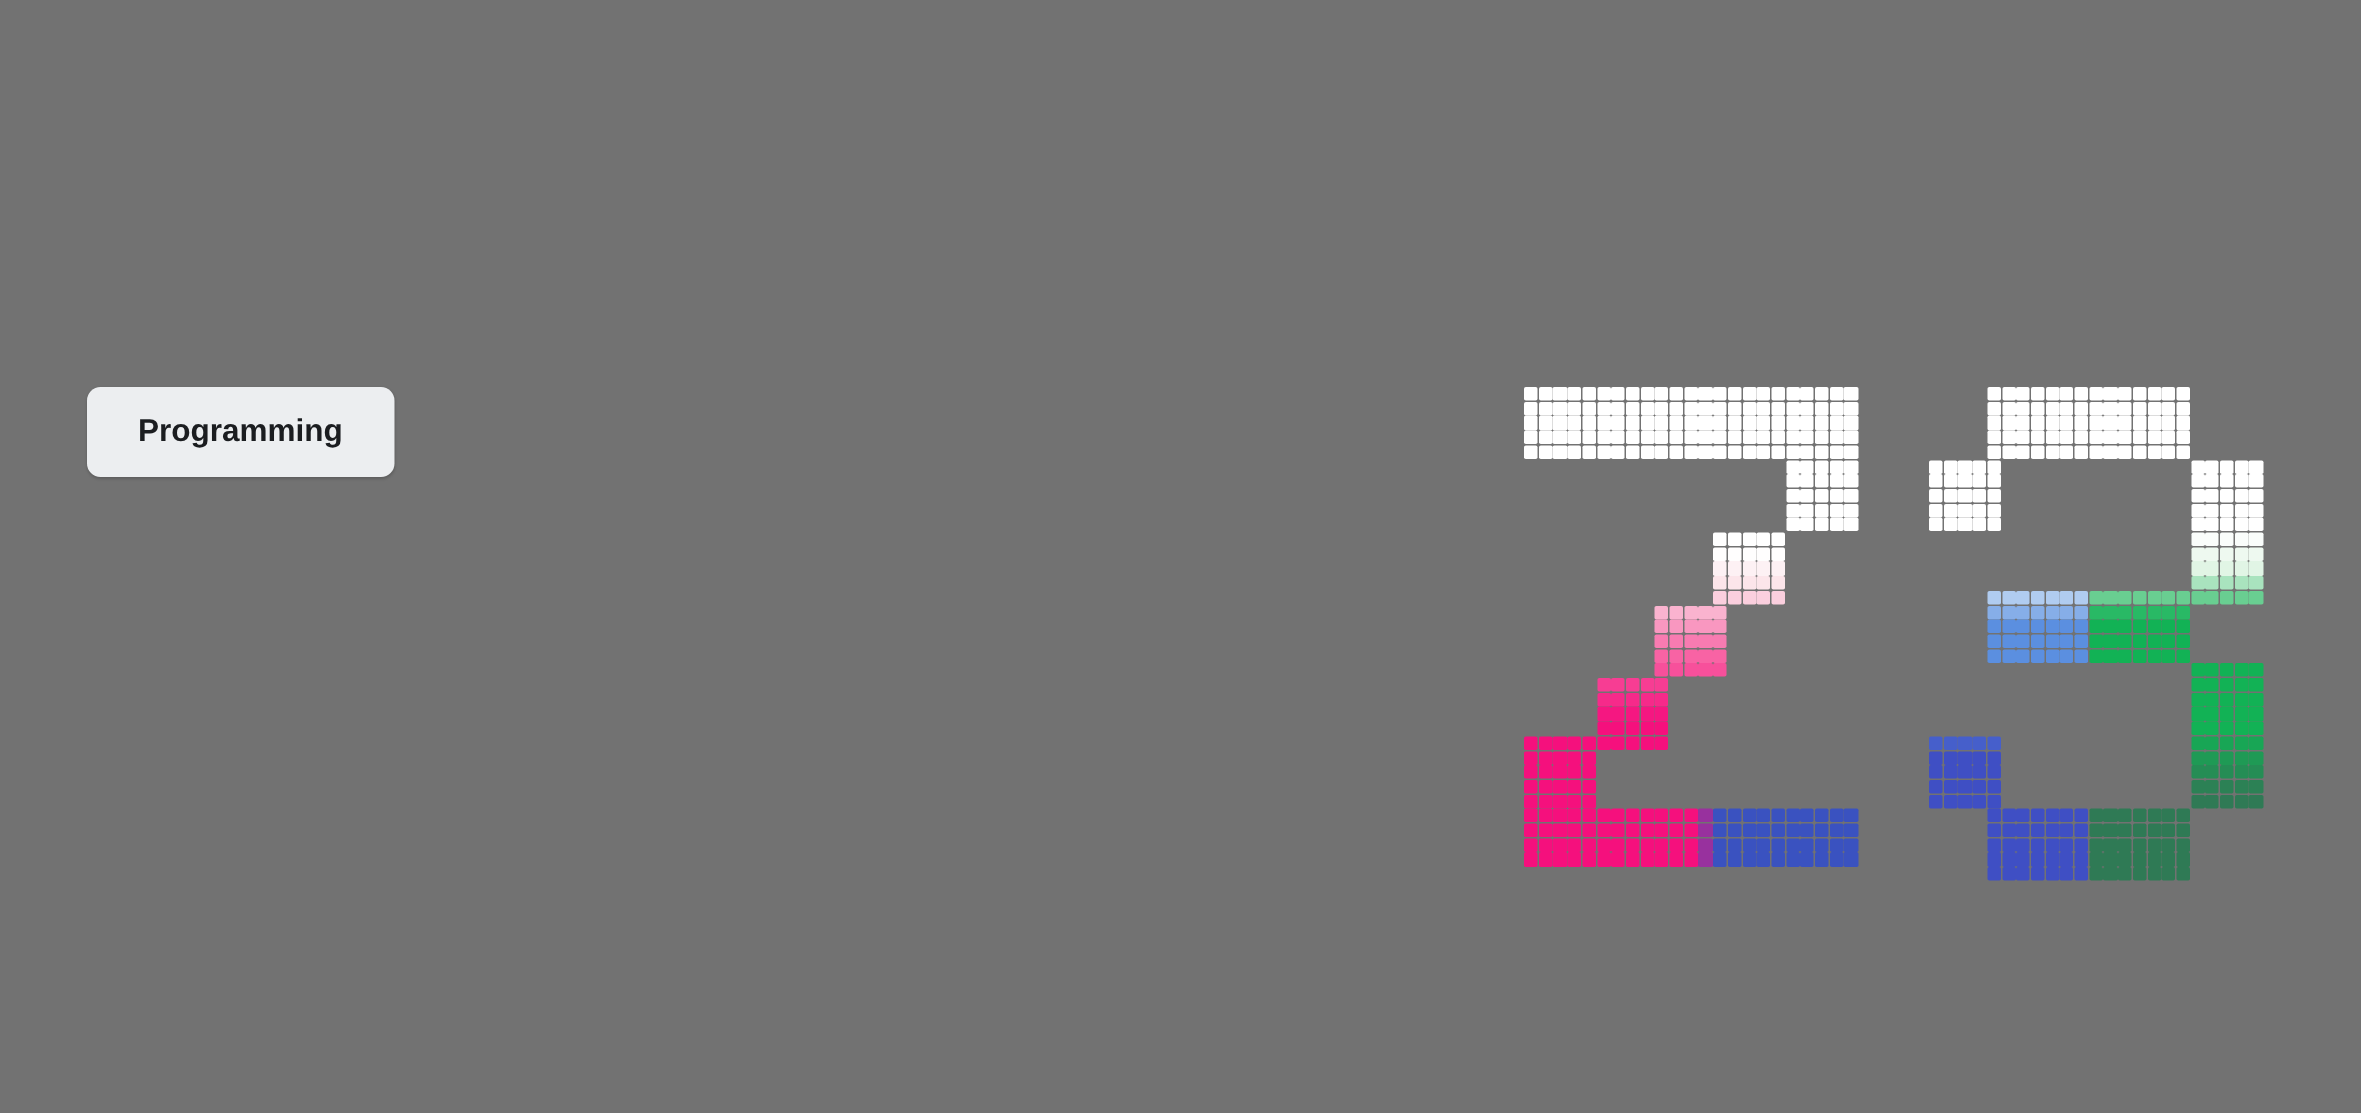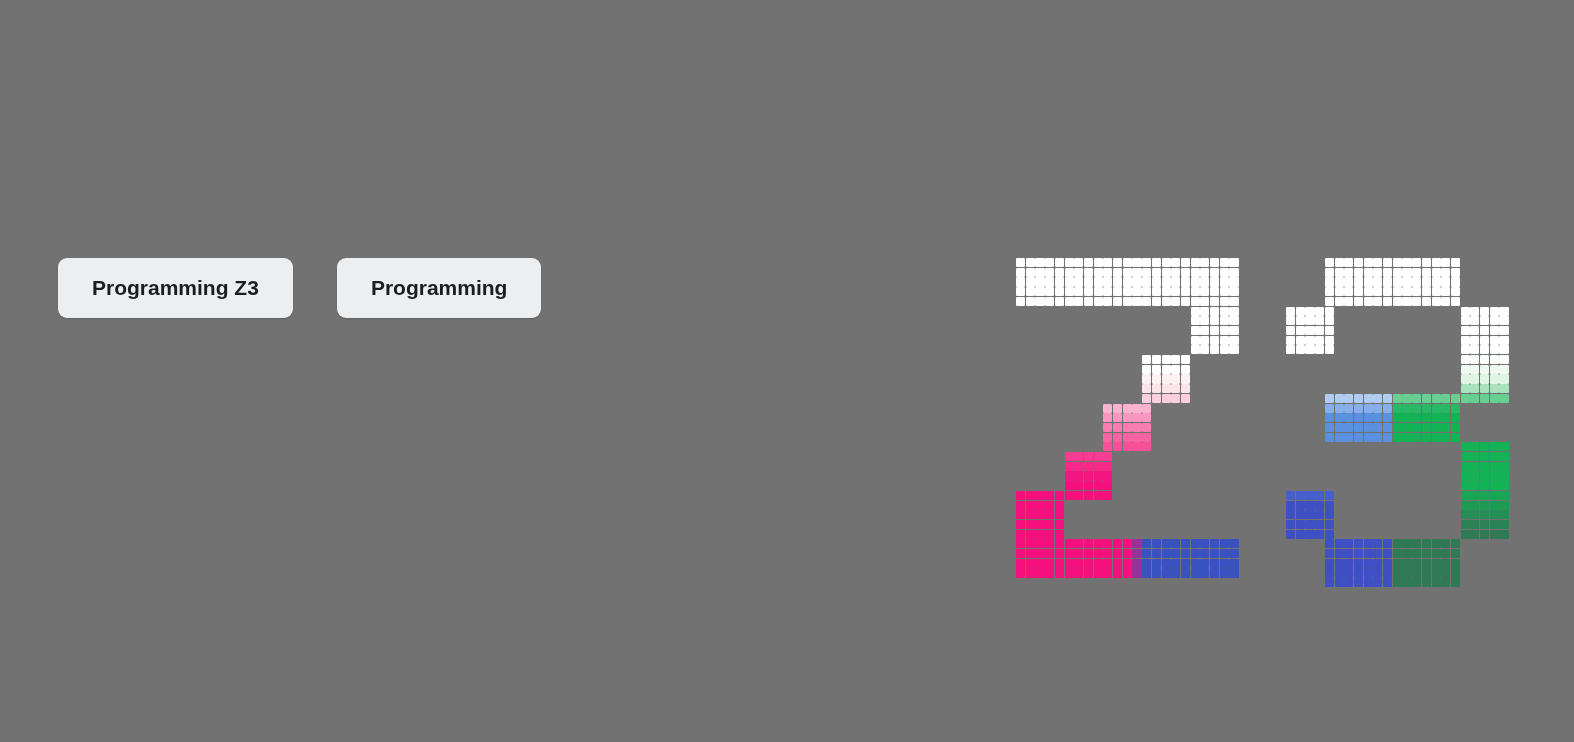--- a/index.html
+++ b/index.html
@@ -82,21 +82,20 @@
   }
 </style>
 </head>
 <body style="background: rgb(114, 114, 114);">
 
 <div id="hero">
 
   <div id="text-col">
 
     <div id="cta-row">
-      <button class="cta-button">Programming Z3</button>
       <button class="cta-button">Programming</button>
     </div>
   </div>
 
   <div id="logo-wrap">
     <div class="glyph" id="glyph-z">
         <div class="cell" style="left: 0px; top: 0px; background: rgb(255, 255, 255);"></div>
         <div class="cell" style="left: 9.7px; top: 0px; background: rgb(255, 255, 255);"></div>
         <div class="cell" style="left: 19.4px; top: 0px; background: rgb(255, 255, 255);"></div>
         <div class="cell" style="left: 29.1px; top: 0px; background: rgb(255, 255, 255);"></div>

